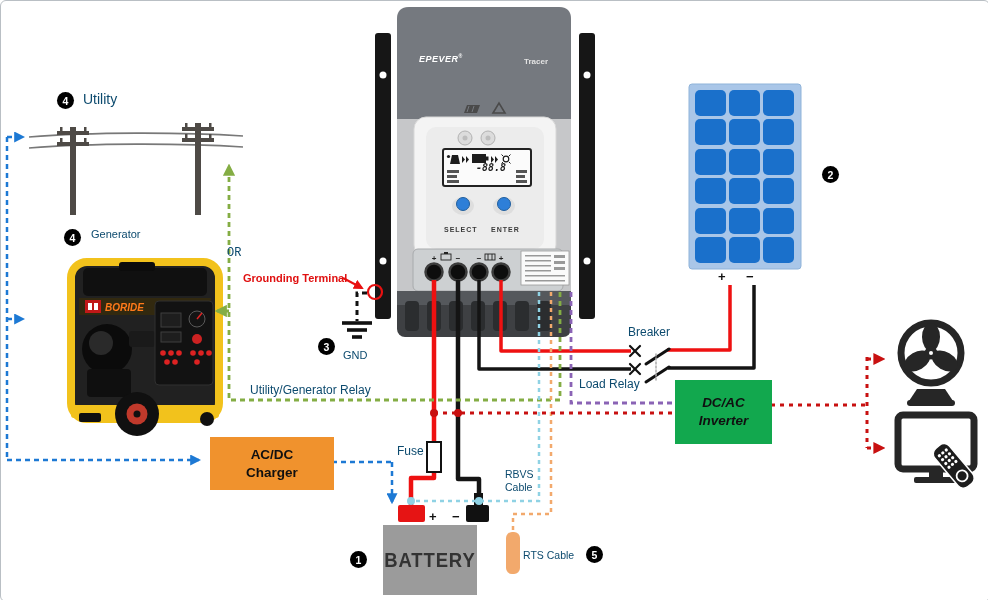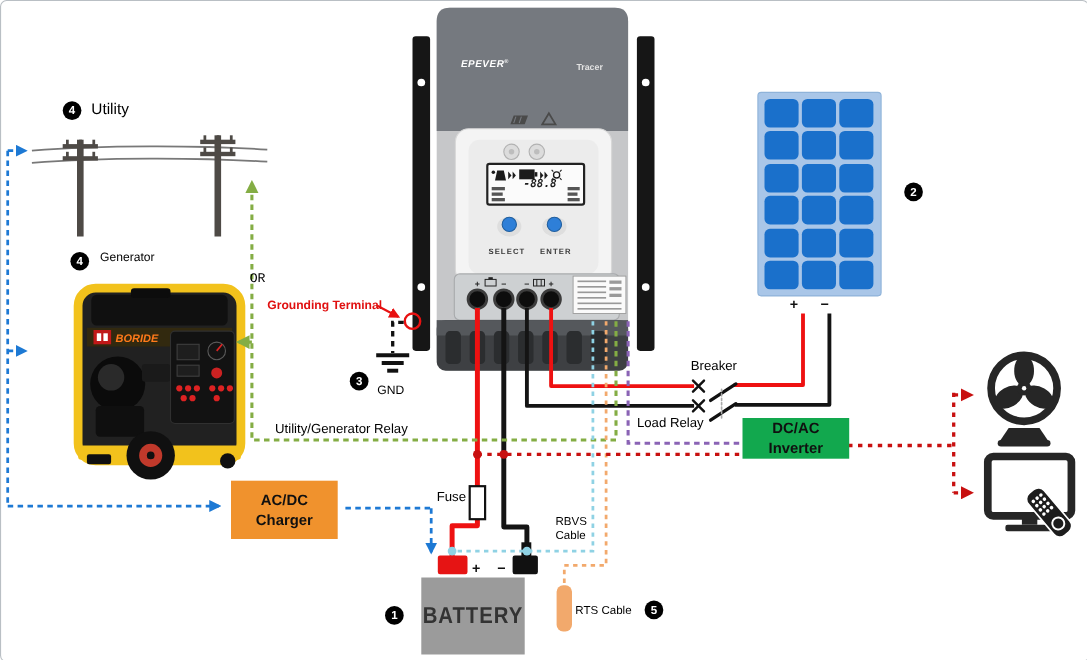--- a/index.html
+++ b/index.html
@@ -1,25 +1,25 @@
 <!DOCTYPE html>
 <html><head>
 <meta charset="utf-8">
 <style>
   html,body{margin:0;padding:0;background:#fff;}
   .canvas{position:relative;width:988px;height:600px;background:#fff;border:1px solid #b9bfc4;
           border-radius:6px;overflow:hidden;font-family:"Liberation Sans",sans-serif;}
   svg.layer{position:absolute;left:0;top:0;width:988px;height:600px;}
-  .lbl{position:absolute;white-space:nowrap;color:#000000;font-size:12px;line-height:1.1;z-index:3;}
+  .lbl{position:absolute;white-space:nowrap;color:#0c4a6e;font-size:12px;line-height:1.1;z-index:3;}
   .badge{position:absolute;width:17px;height:17px;border-radius:50%;background:#000;color:#fff;
          font-size:10.5px;font-weight:bold;display:flex;align-items:center;justify-content:center;z-index:3;}
   .box{position:absolute;display:flex;flex-direction:column;align-items:center;justify-content:center;
        font-weight:bold;color:#101010;z-index:2;text-align:center;}
-  .charger{left:209px;top:436px;width:97px;height:53px;background:#f0922d;font-size:13.5px;line-height:1.3;}
-  .inverter{left:674px;top:379px;width:97px;height:37px;background:#12a84e;font-size:13.5px;line-height:1.3;}
+  .charger{left:209px;top:436px;width:124px;height:53px;background:#f0922d;font-size:13.5px;line-height:1.3;}
+  .inverter{left:674px;top:379px;width:97px;height:64px;background:#12a84e;font-size:13.5px;line-height:1.3;font-style:italic;}
   .battery{left:382px;top:524px;width:94px;height:70px;background:#9b9b9b;}
   .battery .btxt{font-size:21px;font-weight:bold;color:#333;letter-spacing:1px;transform:scaleX(.88);}
   .red{color:#e01010;font-weight:600;font-size:11px;}
   .small{font-size:10.5px;line-height:12.5px;}
   .bold{font-weight:normal;}
   .ctrl-logo{position:absolute;left:418px;top:52px;color:#fff;font-size:9px;font-weight:bold;
              font-style:italic;letter-spacing:.5px;z-index:3;}
   .ctrl-logo sup{font-size:5px;}
   .tracer{position:absolute;left:523px;top:56px;color:#e2e2e2;font-size:8px;font-weight:bold;z-index:3;}
   .btnlbl{position:absolute;font-size:7px;font-weight:bold;color:#3a3a3a;letter-spacing:1px;z-index:3;}

